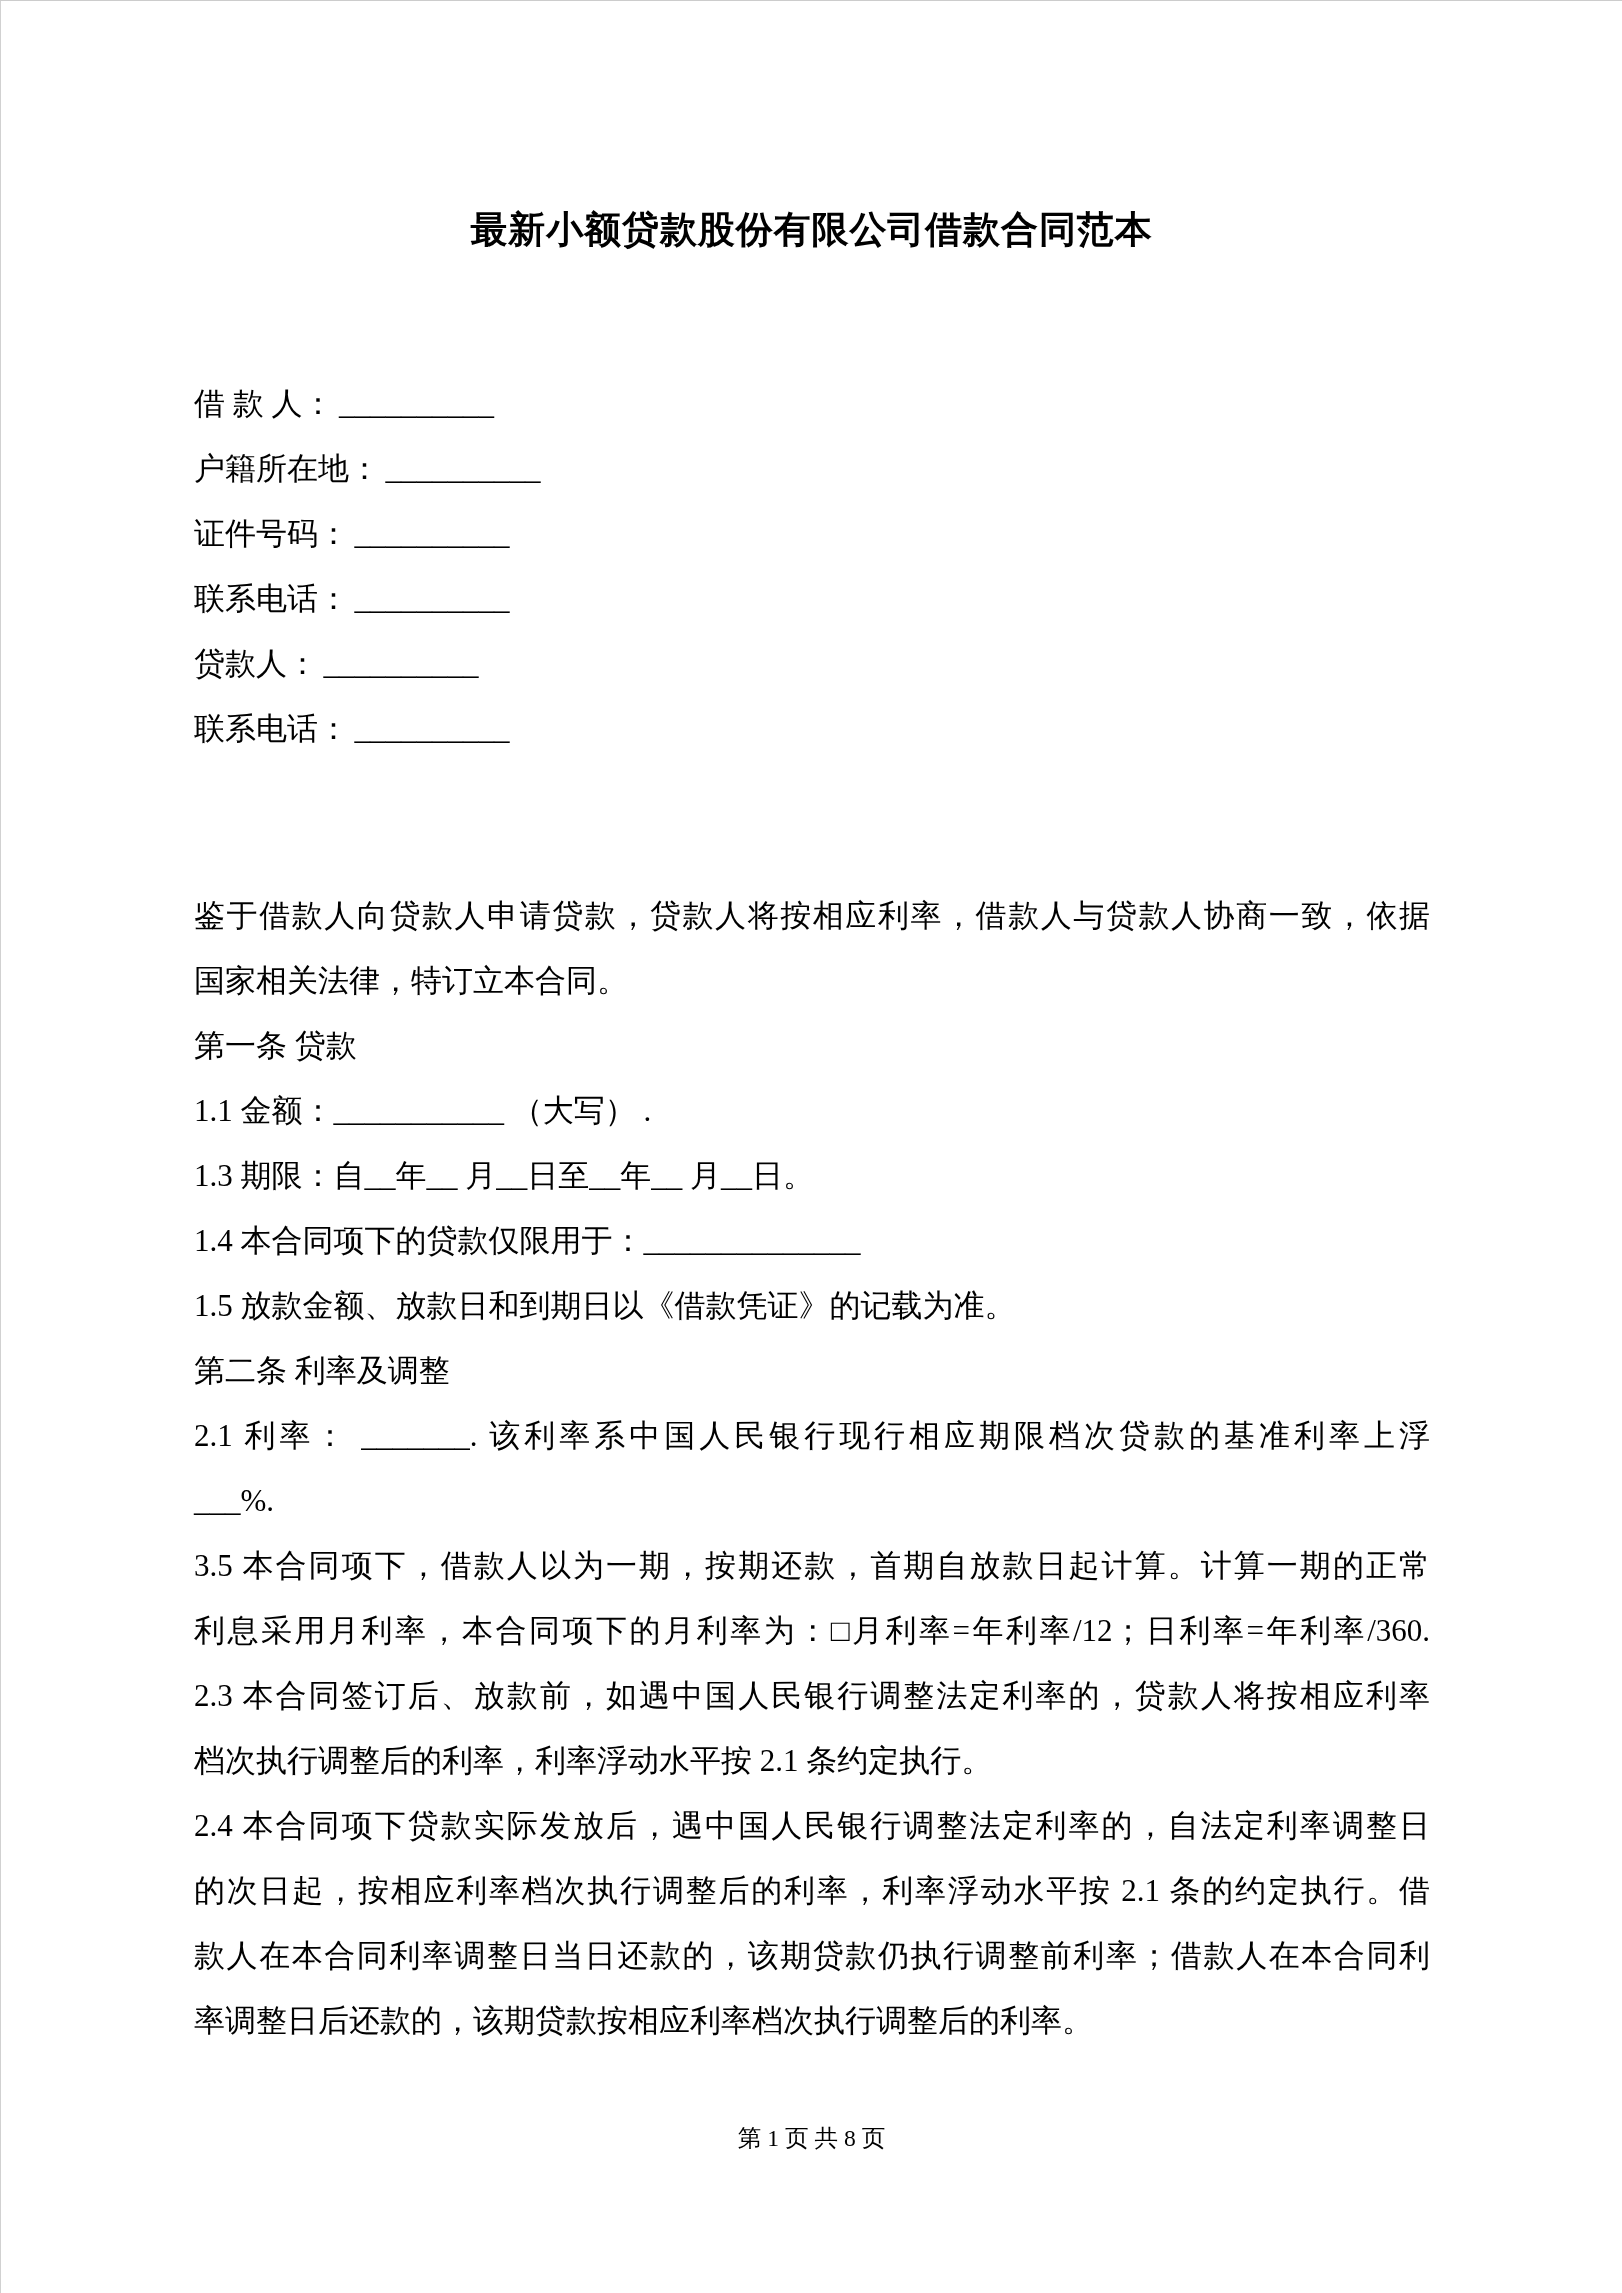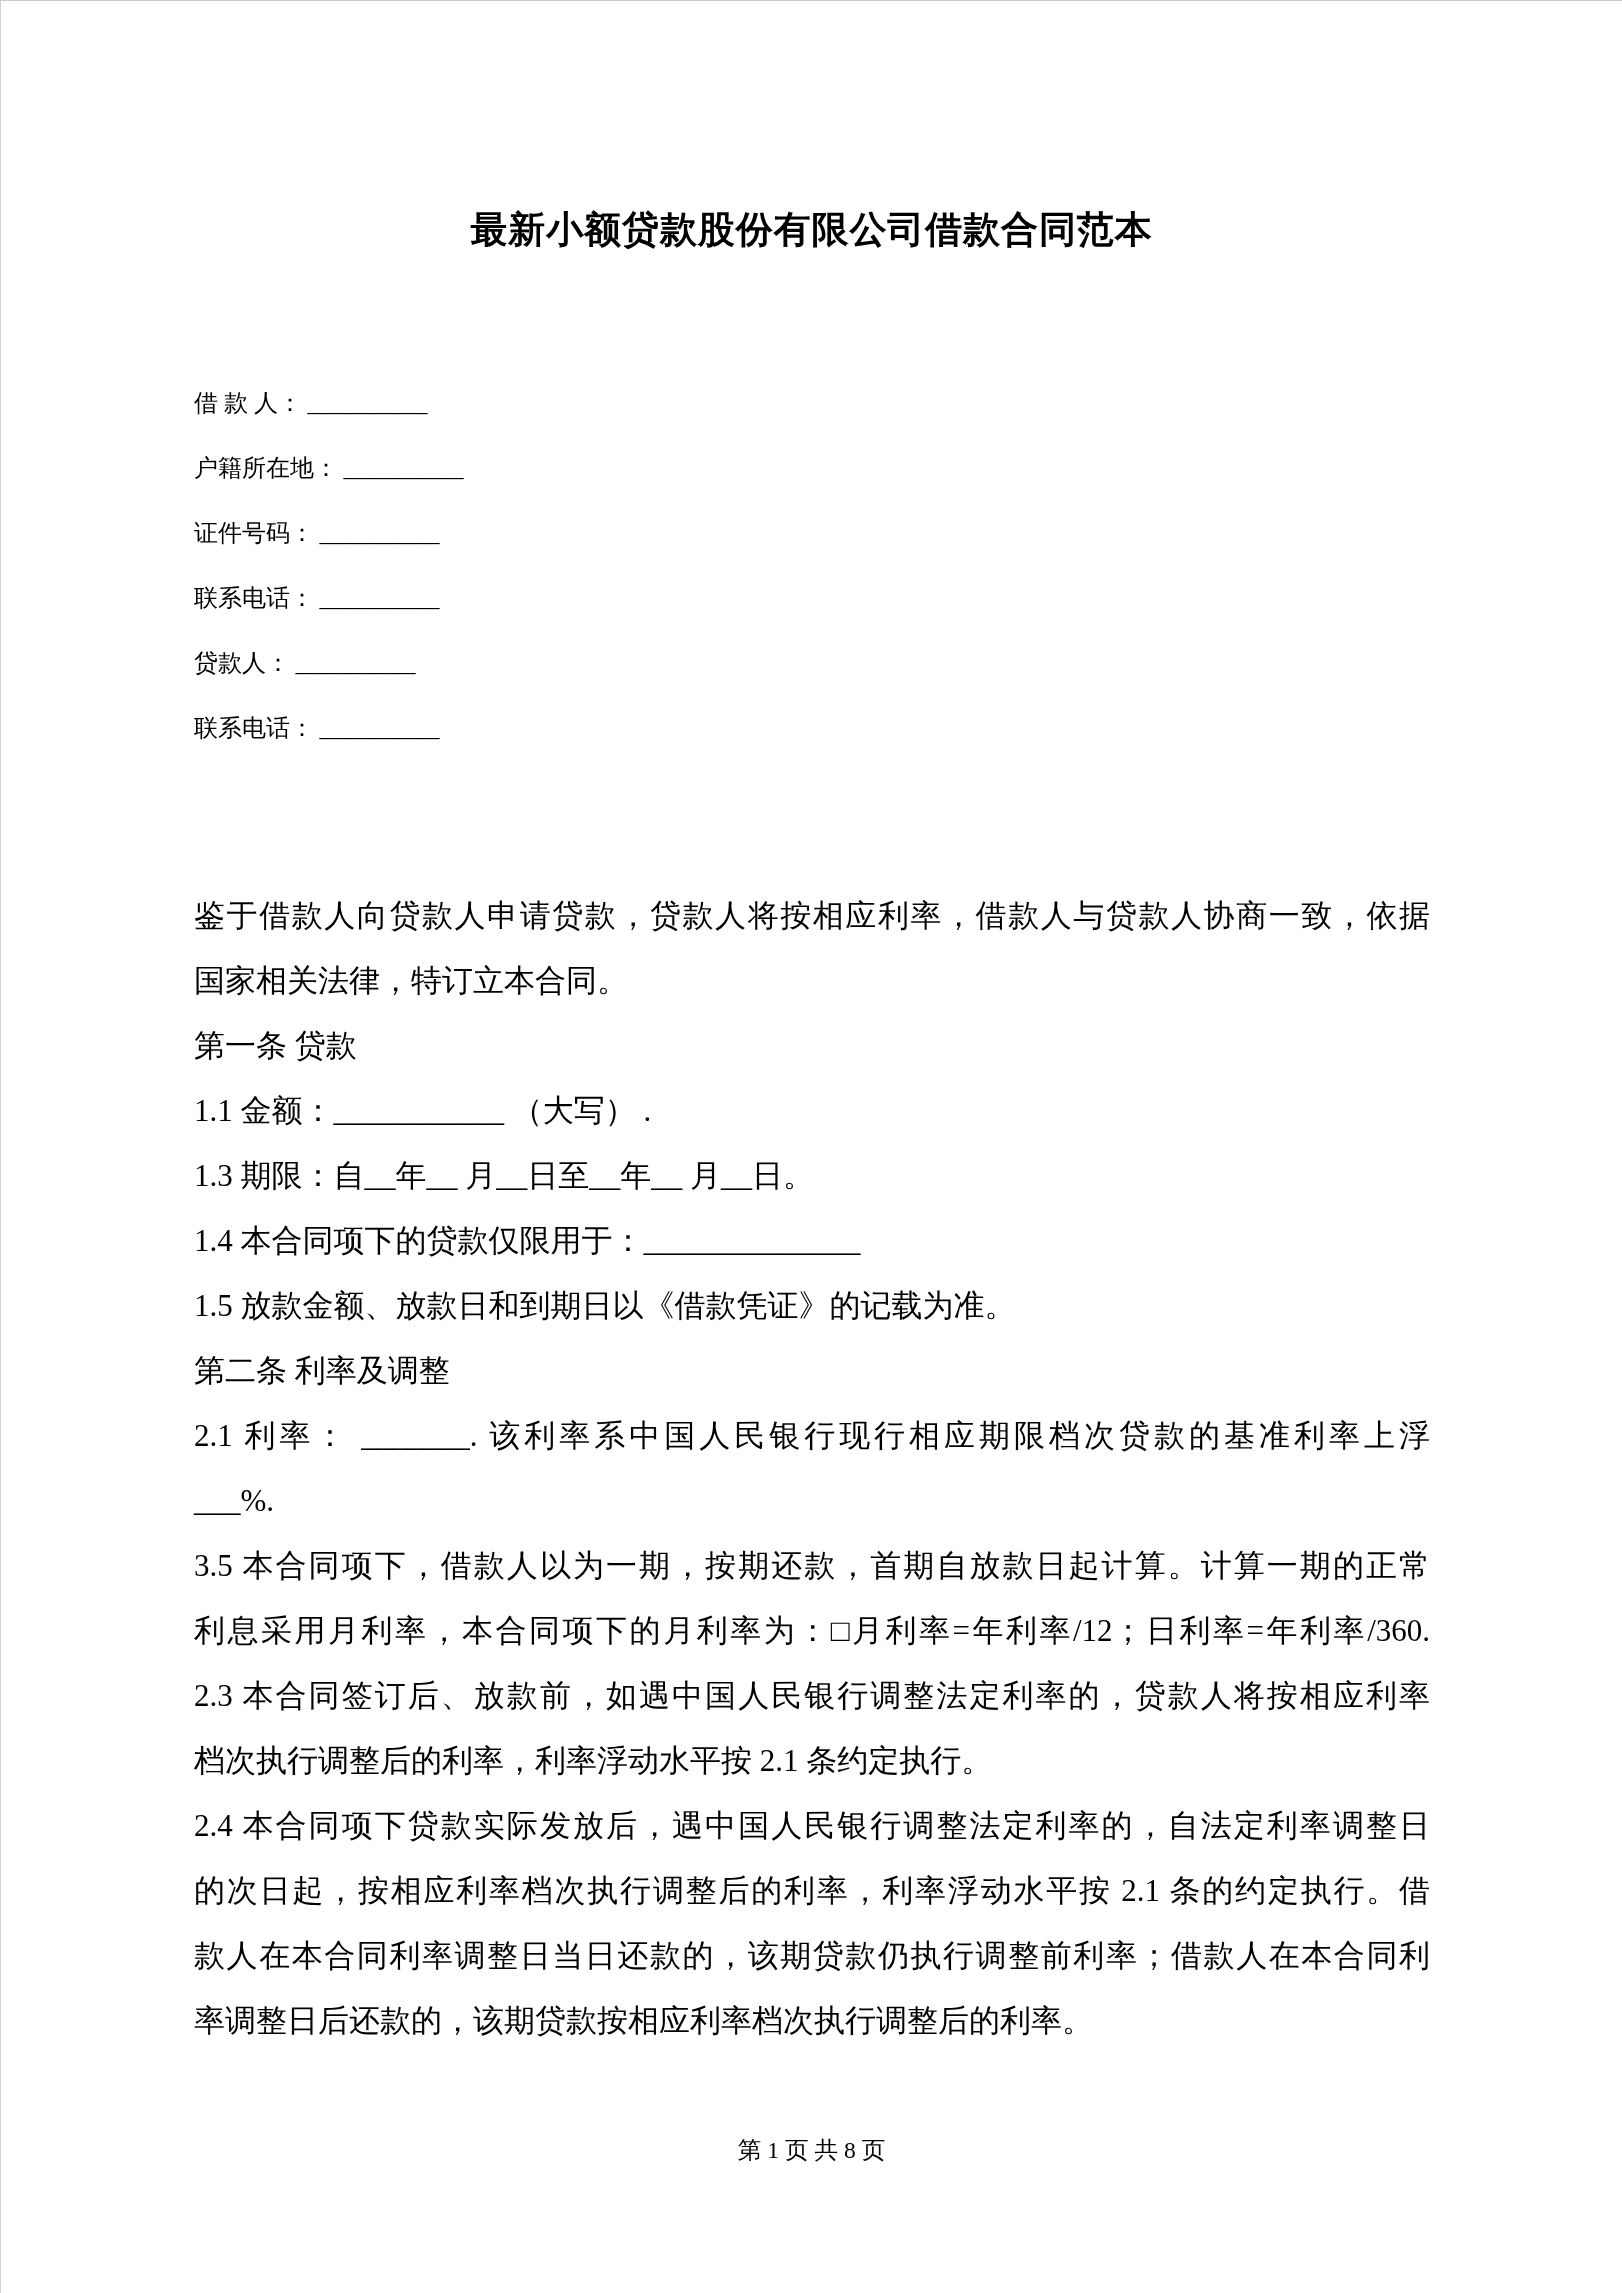--- a/index.html
+++ b/index.html
@@ -27,21 +27,21 @@
   }
   .form-block{
     position:absolute;
     top:371px;
     left:194px;
     width:1236px;
   }
   .form-row{
     height:65px;
     line-height:65px;
-    font-size:24px;
+    font-size:31px;
     white-space:nowrap;
   }
   .field-blank{
     letter-spacing:0;
     margin-left:5.5px;
   }
   .body-block{
     position:absolute;
     top:883px;
     left:194px;
@@ -60,21 +60,20 @@
     text-align-last:justify;
   }
   .page-footer{
     position:absolute;
     top:2126px;
     left:0;
     width:100%;
     text-align:center;
     font-size:23.6px;
     line-height:25.5px;
-    margin-top:12px;
   }
 </style>
 </head>
 <body>
 
 <div class="page">
 
   <div class="doc-title">最新小额贷款股份有限公司借款合同范本</div>
 
   <div class="form-block">

